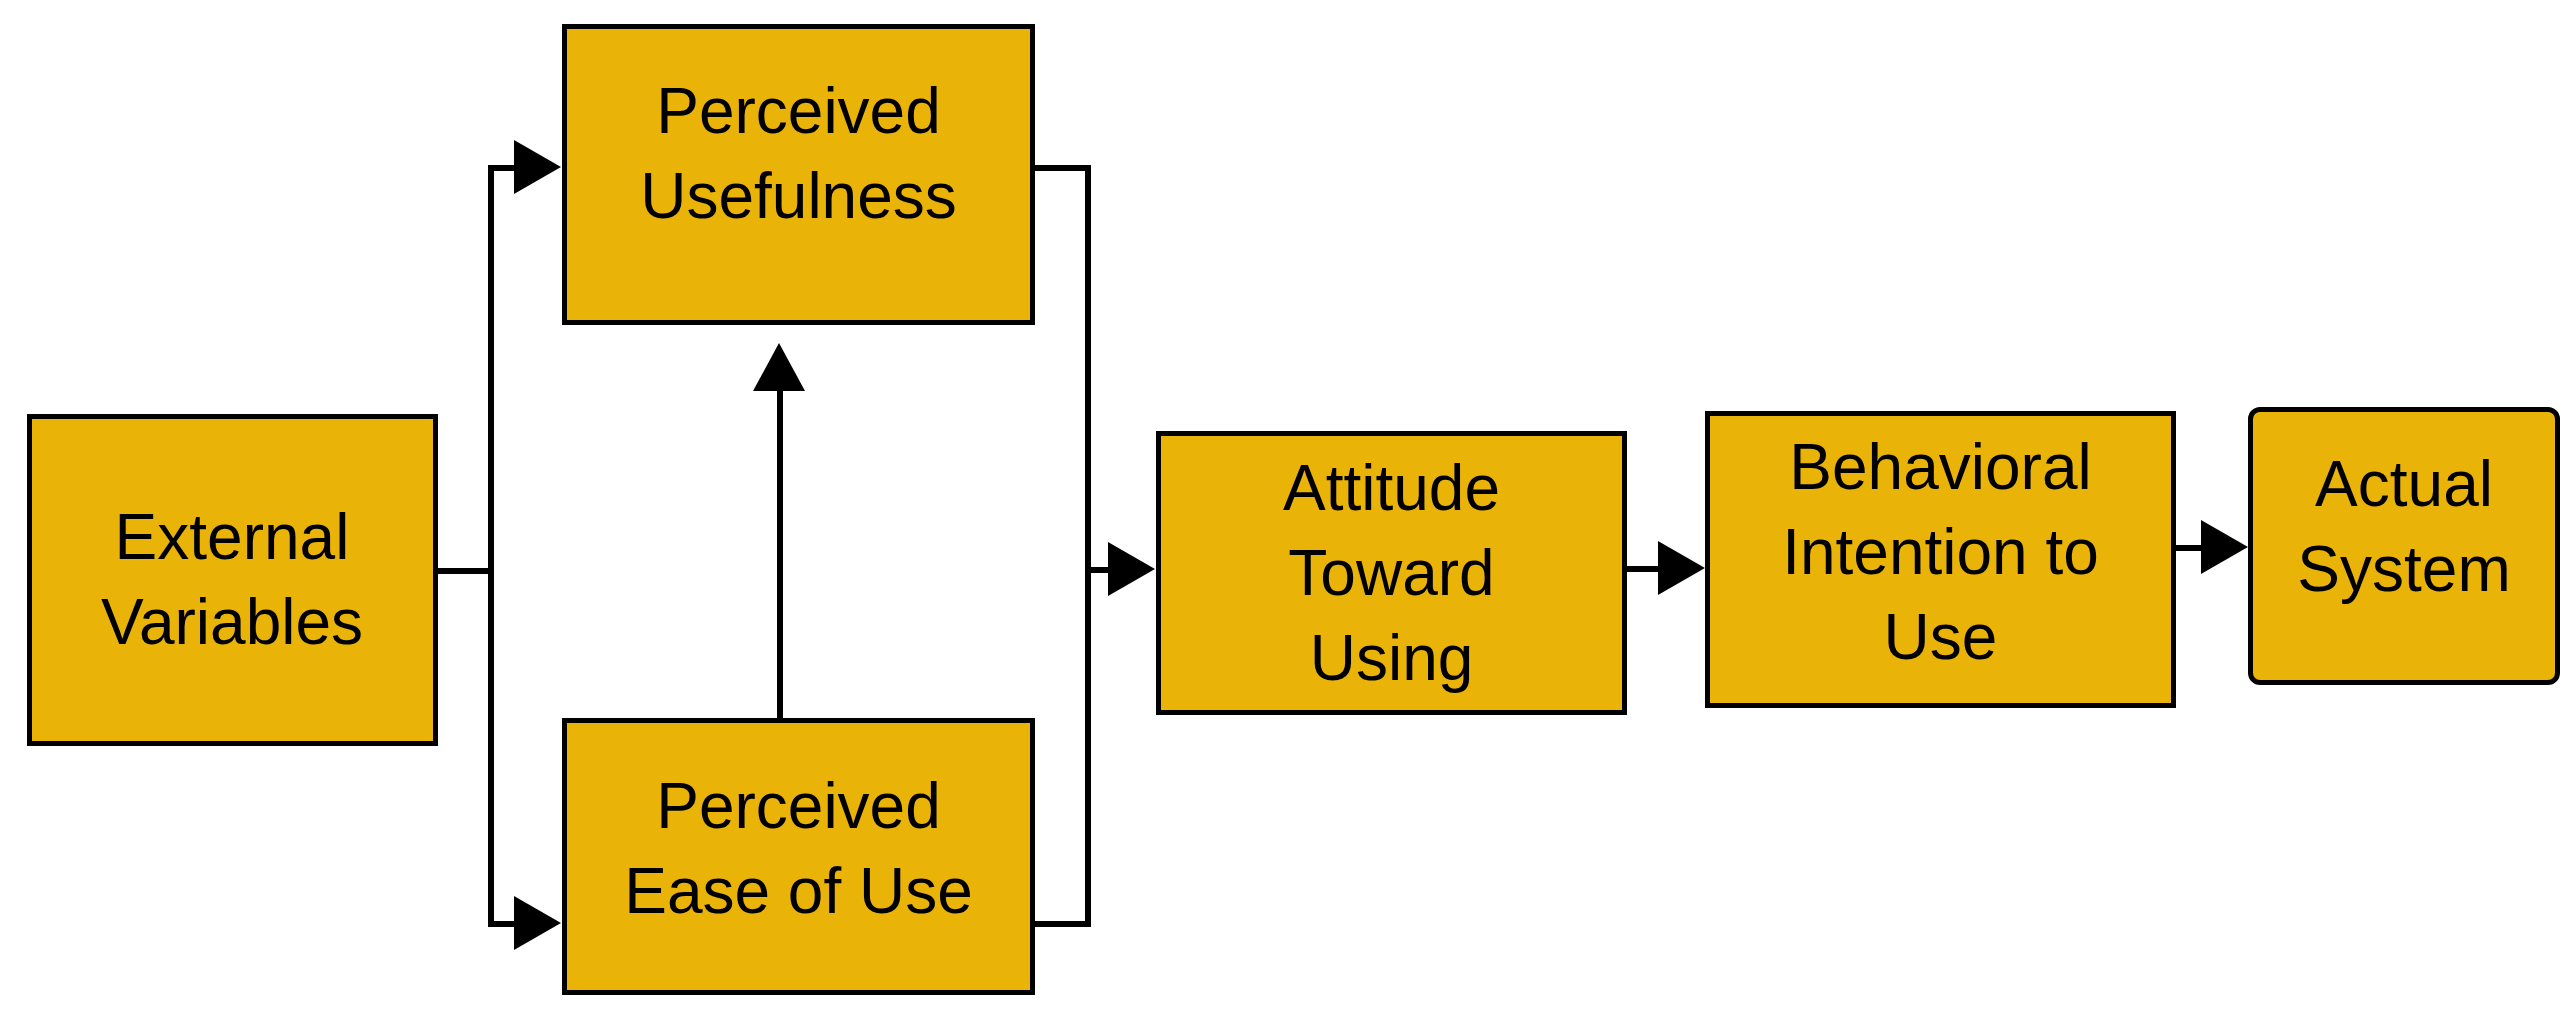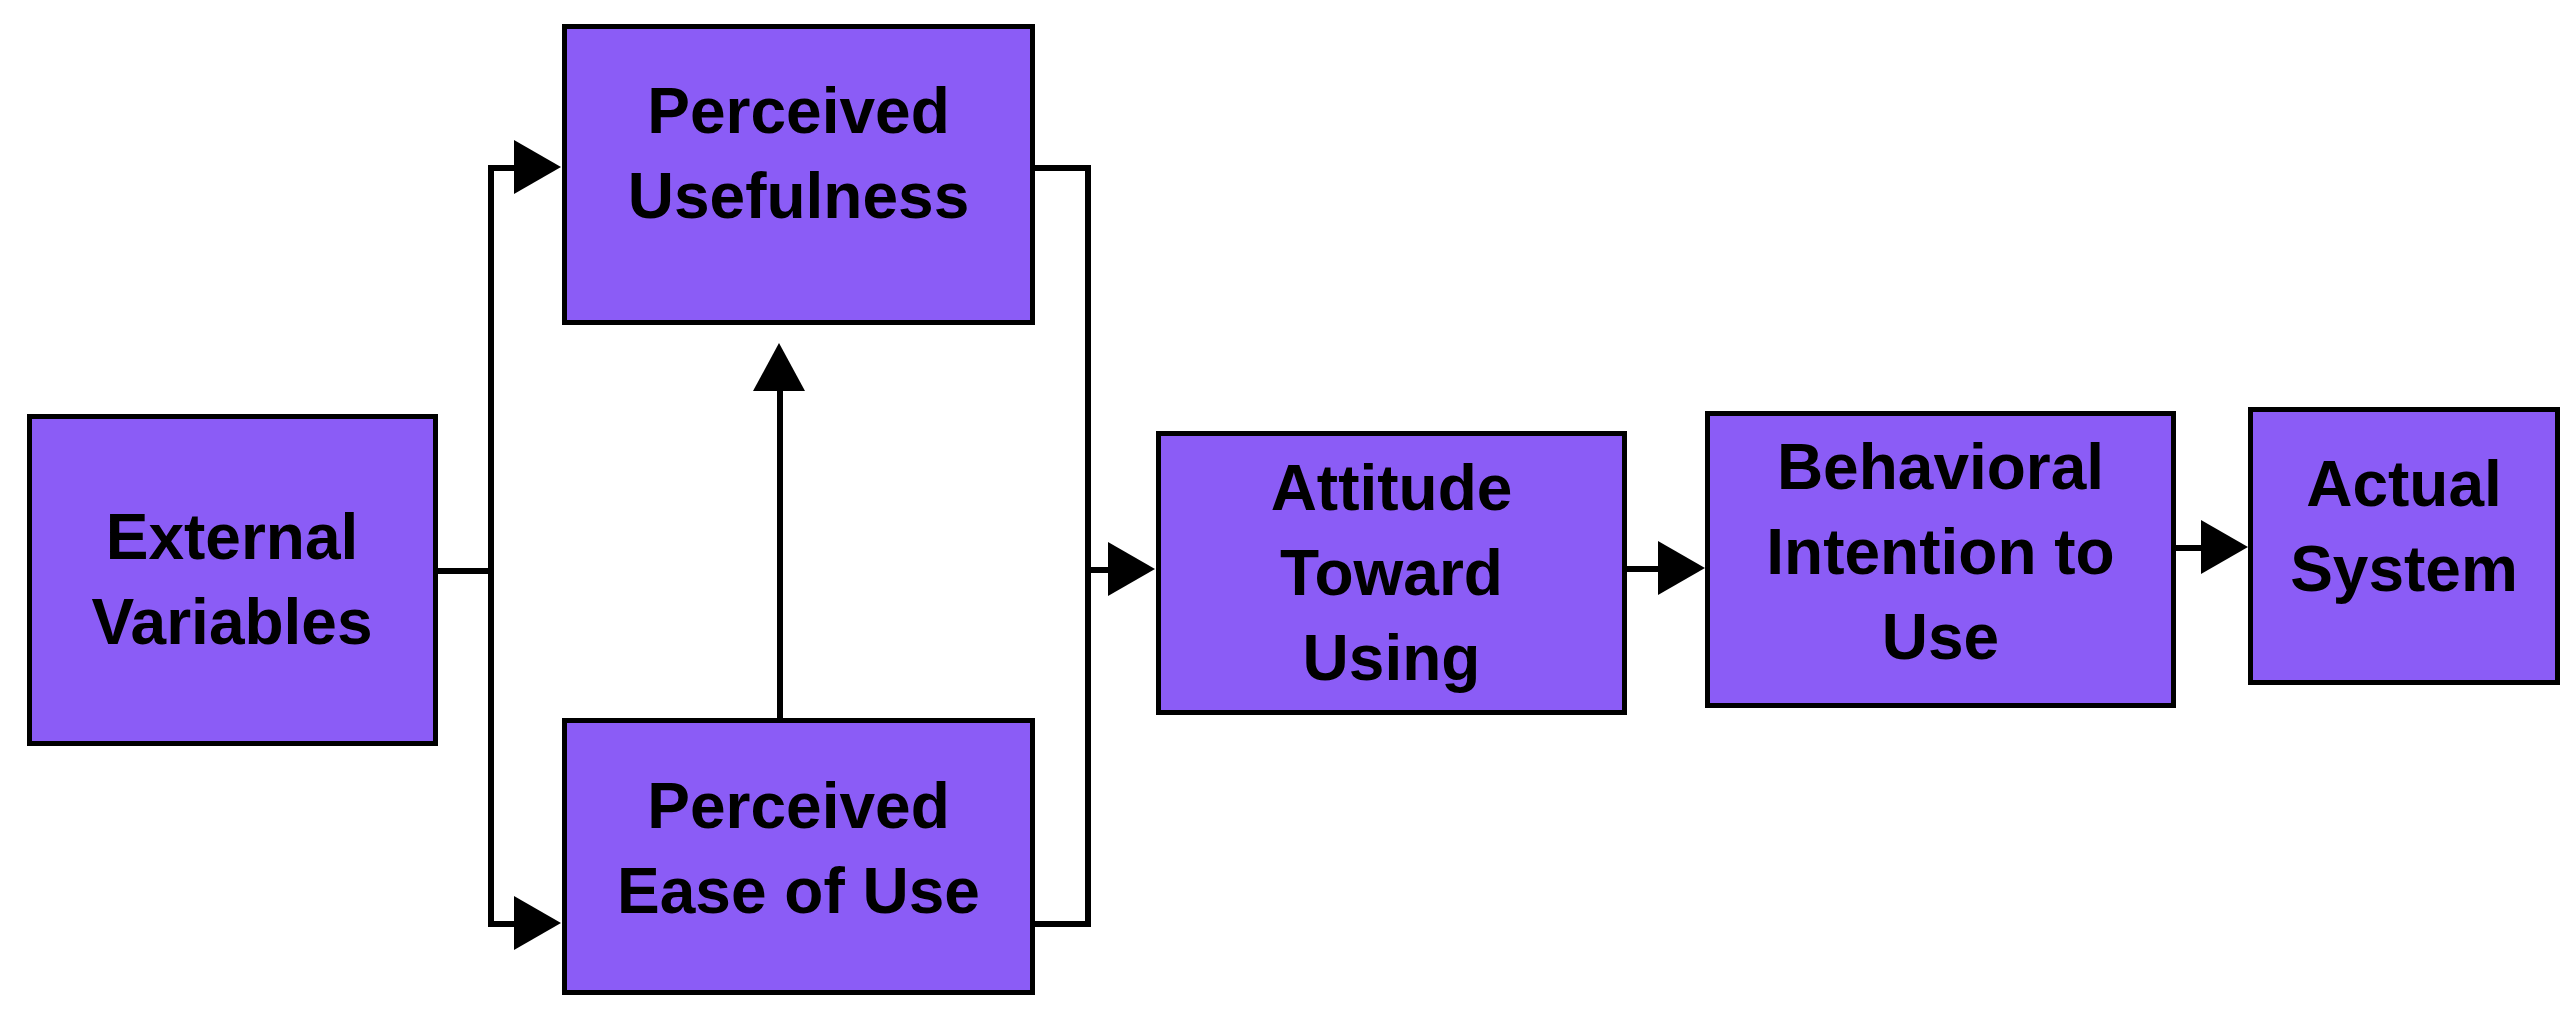--- a/index.html
+++ b/index.html
@@ -8,37 +8,36 @@
     width: 2576px;
     height: 1019px;
     background: #ffffff;
     font-family: "Liberation Sans", "DejaVu Sans", sans-serif;
     overflow: hidden;
   }
   .node {
     position: absolute;
     box-sizing: border-box;
     border: 5.7px solid #000000;
-    background: #8b5cf6;
+    background: #eab308;
     display: flex;
     flex-direction: column;
     align-items: center;
     justify-content: center;
     text-align: center;
     color: #000000;
     font-size: 64px;
     line-height: 85px;
     white-space: pre-line;
-    font-weight: bold;
   }
   .node span { display: block; }
   .n-usefulness { justify-content: flex-start; padding-top: 40px; }
   .n-ease       { padding-bottom: 15px; }
   .n-behavioral { padding-bottom: 15px; }
-  .n-actual     { padding-bottom: 38px; }
+  .n-actual     { padding-bottom: 38px; border-radius: 12px; }
   .hline, .vline { position: absolute; background: #000000; }
   .arrow-right {
     position: absolute; width: 0; height: 0;
     border-top: 27.5px solid transparent;
     border-bottom: 27.5px solid transparent;
     border-left: 47px solid #000000;
   }
   .arrow-up {
     position: absolute; width: 0; height: 0;
     border-left: 26.5px solid transparent;

